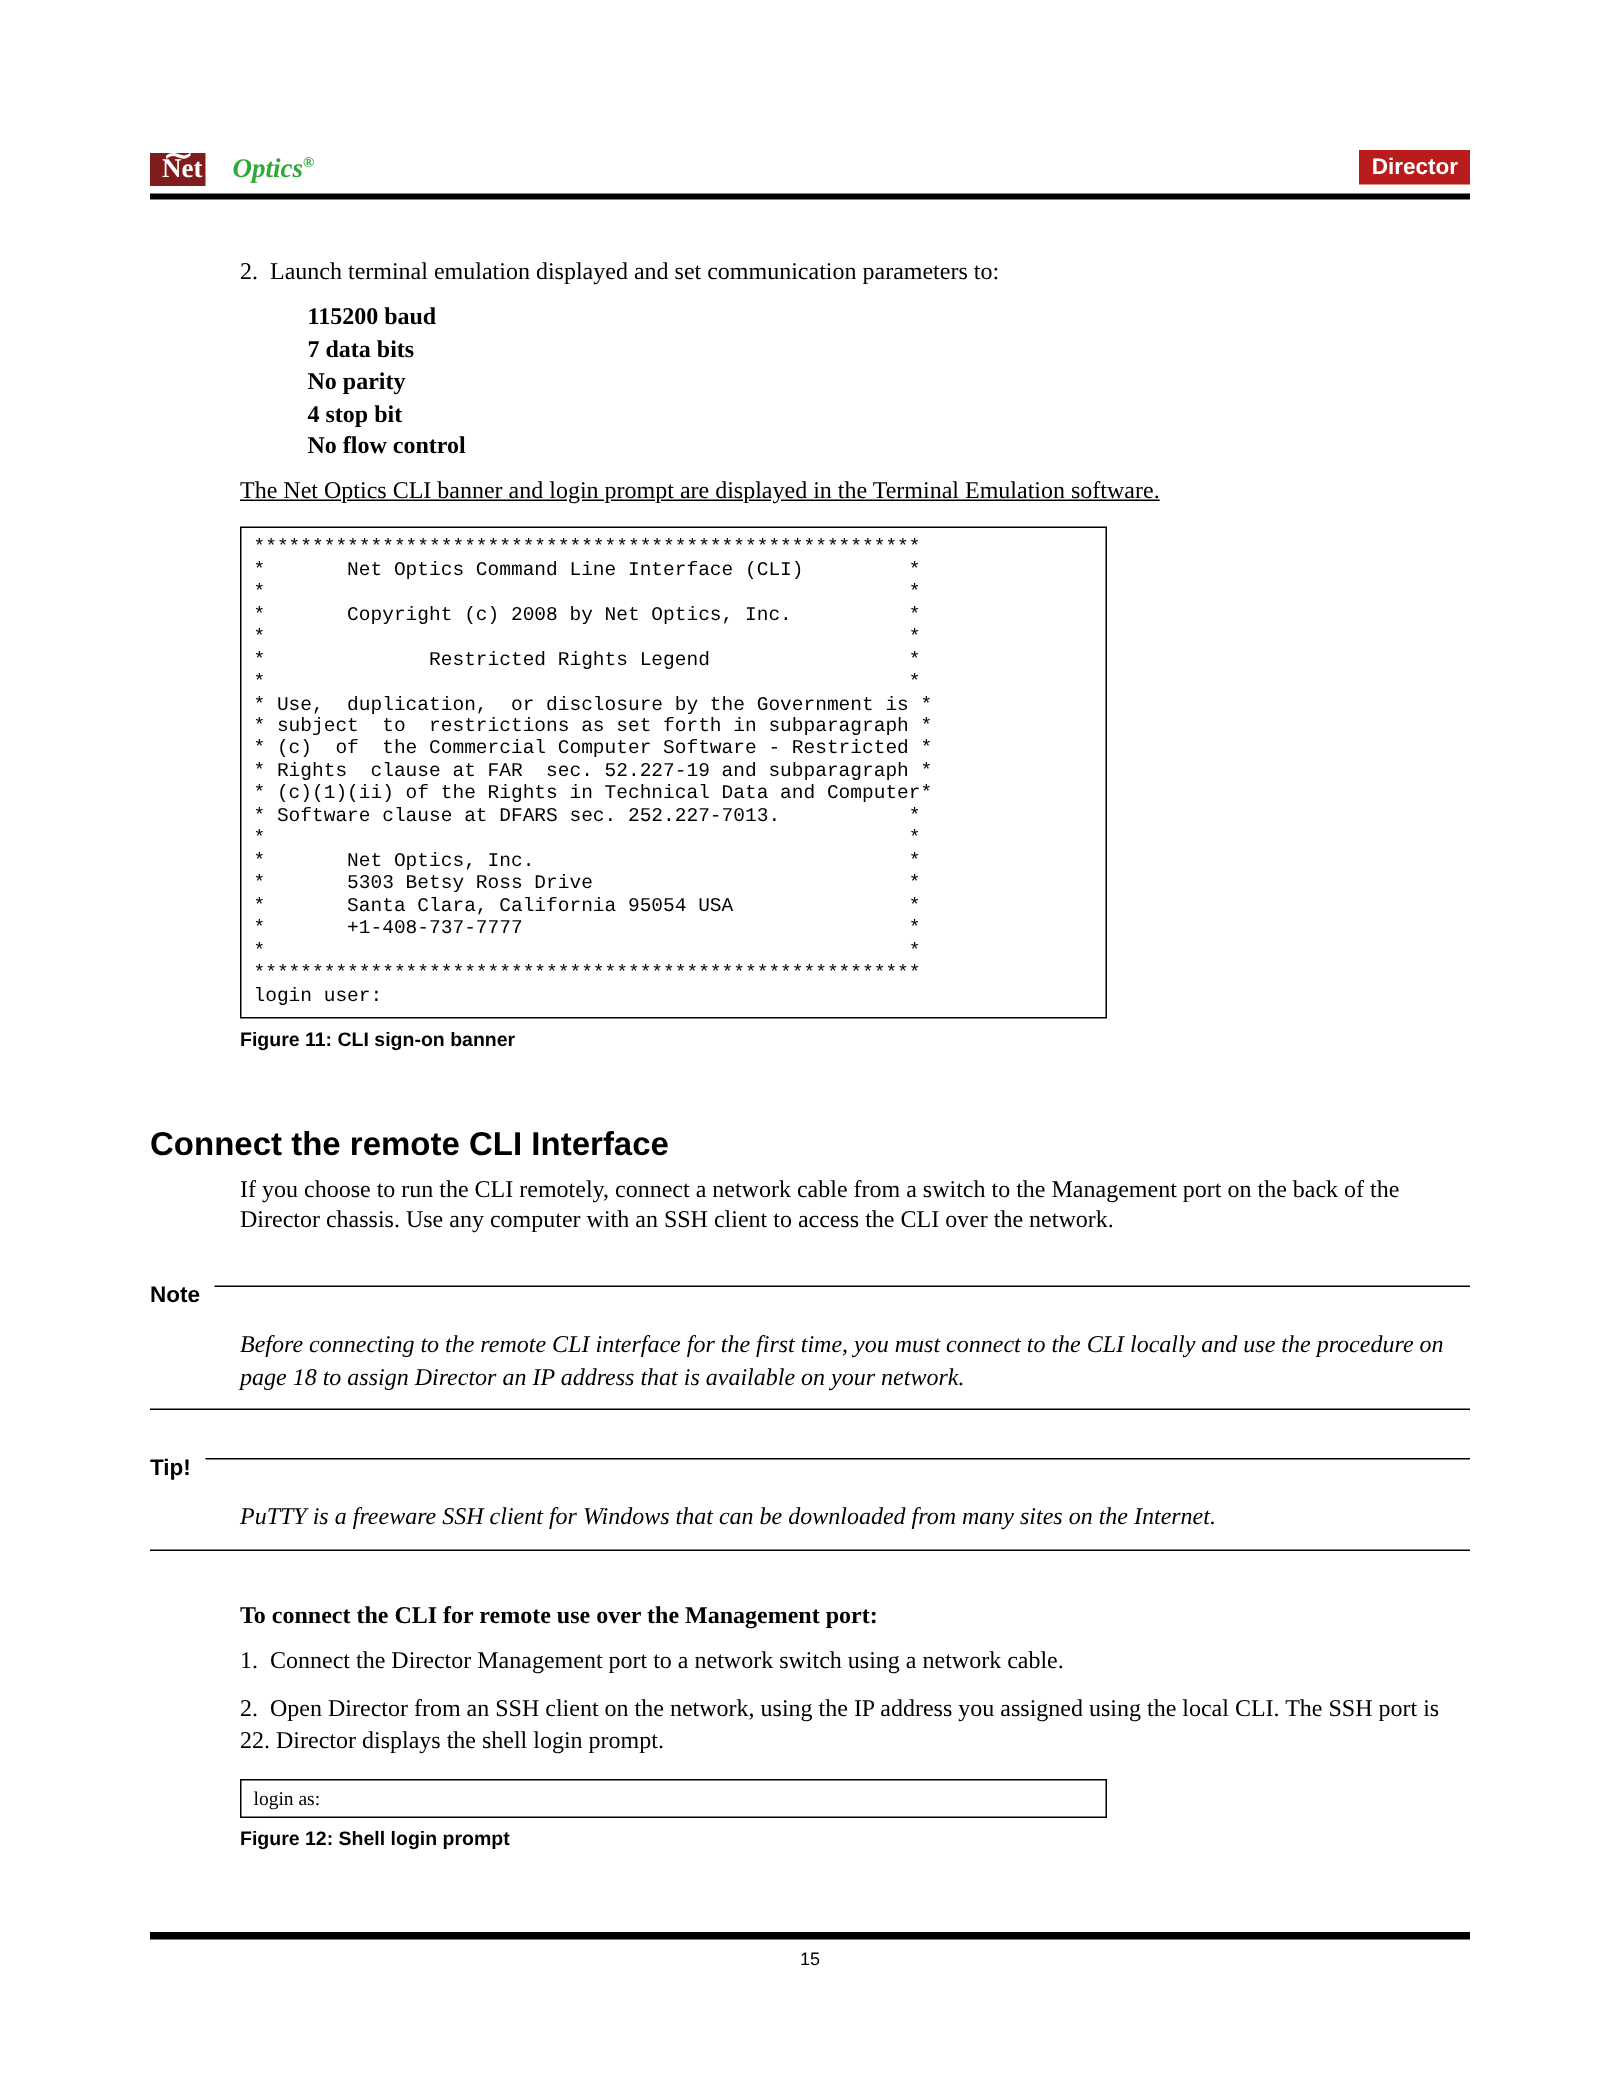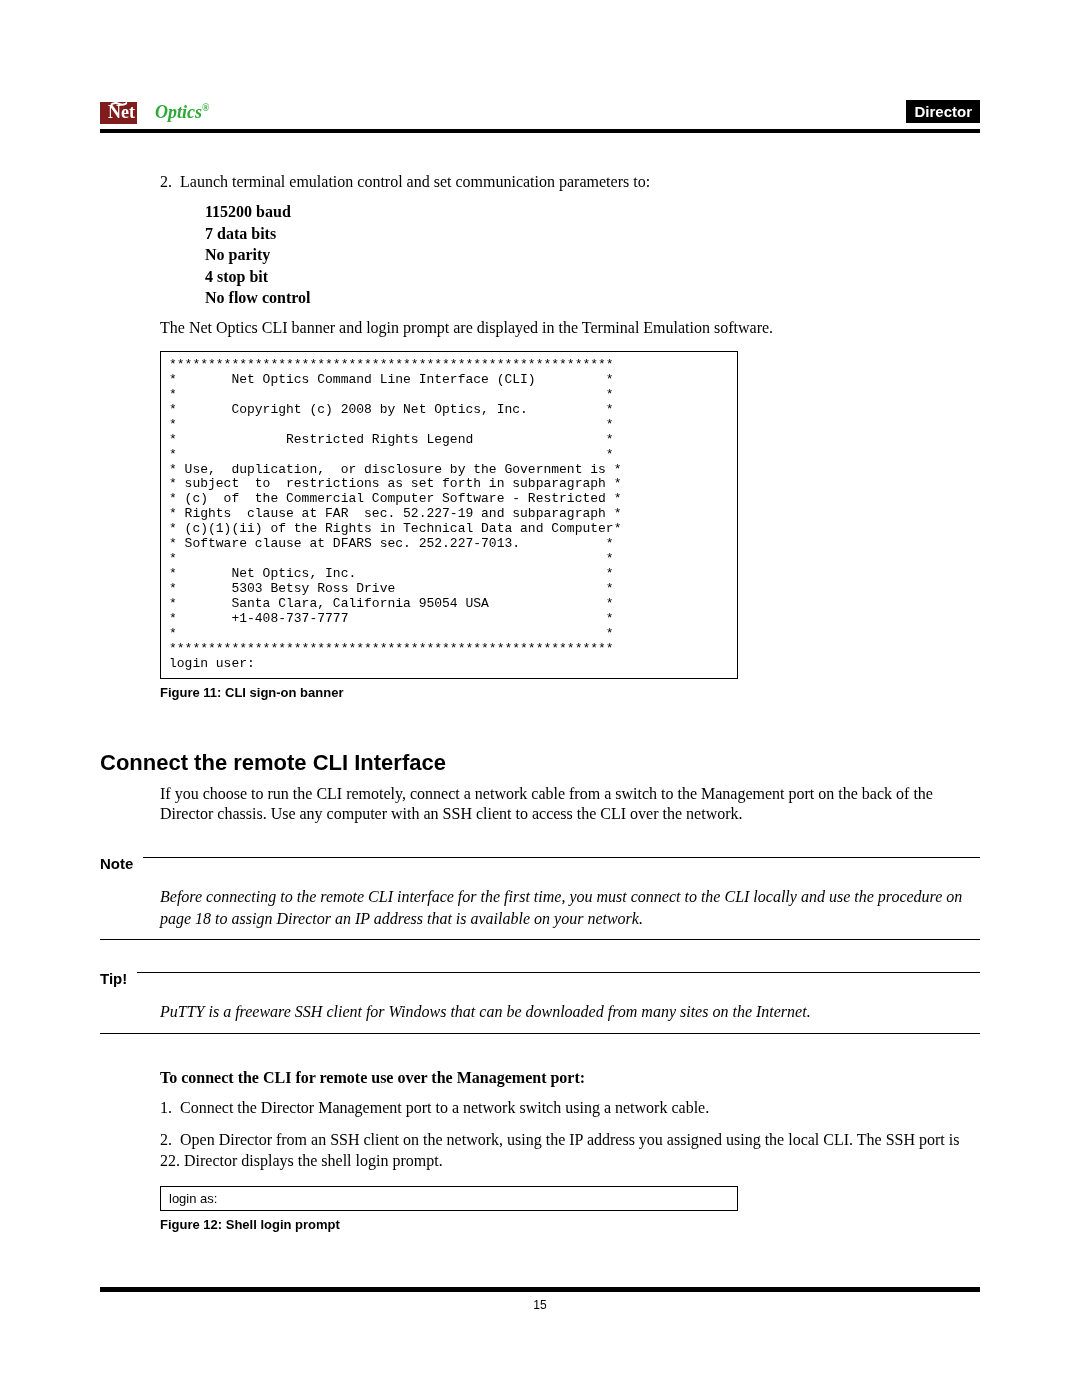--- a/index.html
+++ b/index.html
@@ -43,21 +43,21 @@
     font-style: italic;
     font-size: 18px;
     padding-left: 18px;
   }
   .logo-reg {
     color: #2ea836;
     font-size: 10px;
     vertical-align: super;
   }
   .director-badge {
-    background: #000000;
+    background: #b91c1c;
     color: #fff;
     font-family: Arial, sans-serif;
     font-weight: bold;
     font-size: 15px;
     padding: 3px 8px;
   }
   .top-rule {
     border-top: 4px solid #000;
     margin-bottom: 40px;
   }
@@ -71,20 +71,21 @@
   .params {
     margin-left: 45px;
     font-weight: bold;
     font-size: 16px;
     line-height: 1.35;
   }
   .after-params {
     font-size: 16px;
     margin-top: 10px;
     margin-left: 0;
+    text-decoration: underline;
   }
   .terminal-box {
     border: 1px solid #000;
     font-family: 'Courier New', monospace;
     font-size: 13px;
     line-height: 1.15;
     white-space: pre;
     padding: 6px 8px;
     margin-top: 14px;
     width: 560px;
@@ -141,21 +142,21 @@
     margin-left: 60px;
   }
   .ol-step {
     font-size: 16px;
     margin-left: 60px;
     margin-top: 10px;
     line-height: 1.35;
   }
   .small-terminal {
     border: 1px solid #000;
-    font-family: Liberation Sans, sans-serif;
+    font-family: Liberation Serif, serif;
     font-size: 13px;
     white-space: pre;
     padding: 4px 8px;
     margin-top: 14px;
     margin-left: 60px;
     width: 560px;
   }
   .bottom-rule {
     border-top: 5px solid #000;
     margin-top: 55px;
@@ -178,21 +179,21 @@
         <span class="logo-net">Net</span><span class="logo-optics"><span>Optics</span><span class="logo-reg">®</span></span>
         <span class="logo-tilde" style="color:#fff;position:absolute;top:-14px;left:8px;font-size:26px;">∼</span>
       </div>
     </div>
     <div class="director-badge">Director</div>
   </div>
   <div class="top-rule"></div>
 
   <div class="body-indent">
     <div class="step">
-      <span>2.</span>&nbsp;&nbsp;<span>Launch terminal emulation control and set communication parameters to:</span>
+      <span>2.</span>&nbsp;&nbsp;<span>Launch terminal emulation displayed and set communication parameters to:</span>
     </div>
     <div class="params">
       <div>115200 baud</div>
       <div>7 data bits</div>
       <div>No parity</div>
       <div>4 stop bit</div>
       <div>No flow control</div>
     </div>
     <div class="after-params">The Net Optics CLI banner and login prompt are displayed in the Terminal Emulation software.</div>
 

